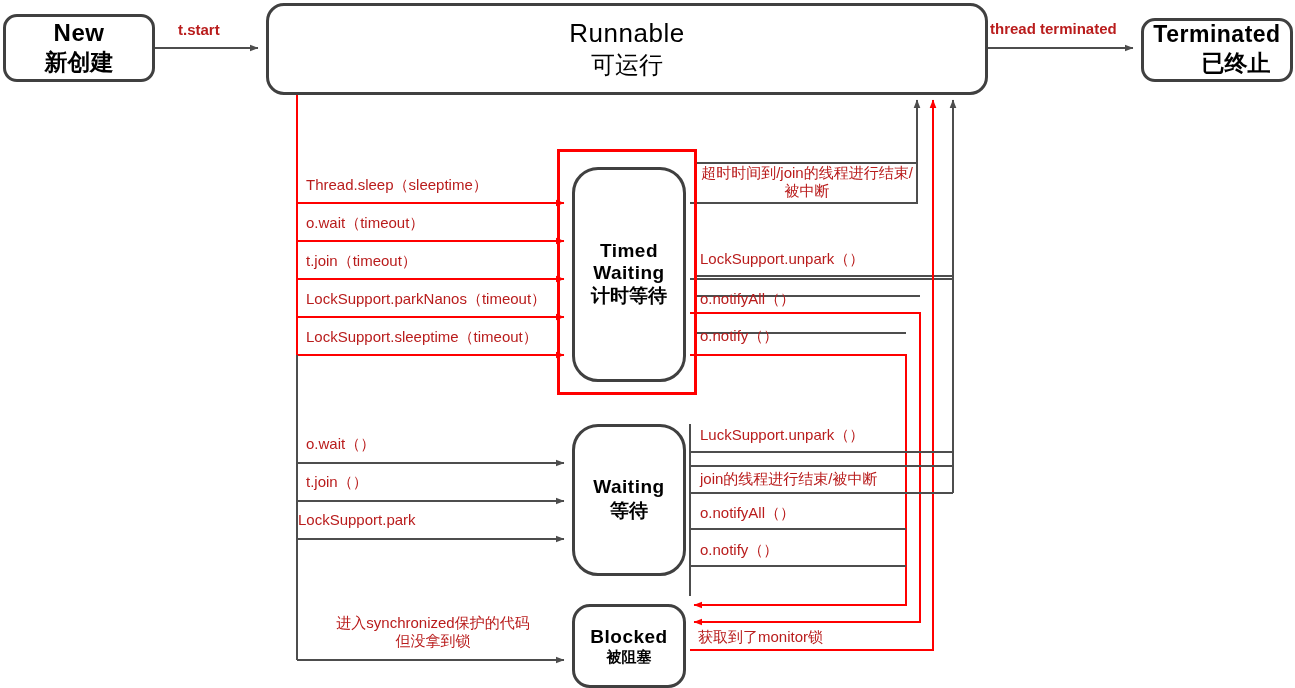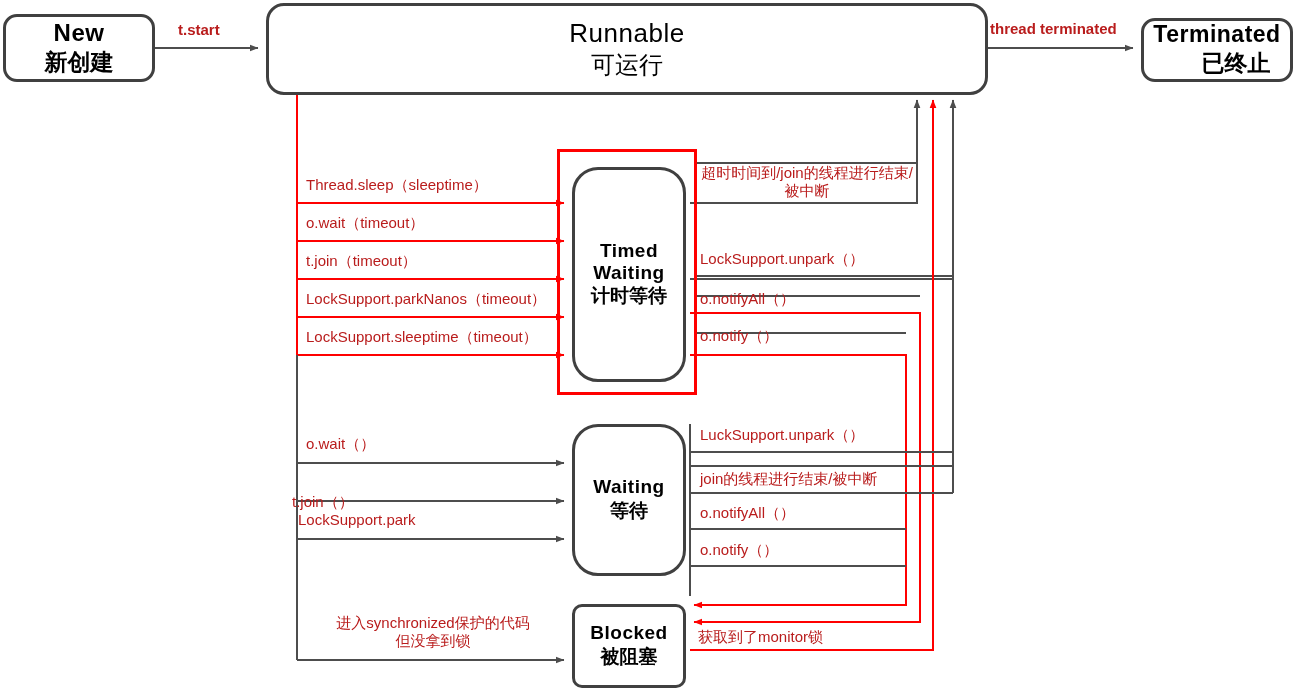--- a/index.html
+++ b/index.html
@@ -33,23 +33,23 @@
   #box-terminated .zh{font-size:23px;margin-left:38px;}
 
   #box-timed{left:572px;top:167px;width:114px;height:215px;border-radius:26px;}
   #box-timed .en{font-size:19px;line-height:1.14;}
   #box-timed .zh{font-size:19px;}
 
   #box-waiting{left:572px;top:424px;width:114px;height:152px;border-radius:26px;}
   #box-waiting .en{font-size:19px;}
   #box-waiting .zh{font-size:19px;}
 
-  #box-blocked{left:572px;top:604px;width:114px;height:84px;border-radius:10px;}
+  #box-blocked{left:572px;top:604px;width:114px;height:84px;border-radius:18px;}
   #box-blocked .en{font-size:19px;}
-  #box-blocked .zh{font-size:19px;}
+  #box-blocked .zh{font-size:15px;}
 
   
   #timed-highlight{
     position:absolute;left:557px;top:149px;width:140px;height:246px;
     border:3px solid #ff0000;box-sizing:border-box;z-index:5;background:transparent;
   }
 
   
   .lbl{
     position:absolute;color:#b91c1c;font-size:15px;white-space:nowrap;z-index:7;
@@ -160,21 +160,21 @@
   <div class="lbl" style="left:306px;top:252px;">t.join（timeout）</div>
   <div class="lbl" style="left:306px;top:290px;">LockSupport.parkNanos（timeout）</div>
   <div class="lbl" style="left:306px;top:328px;">LockSupport.sleeptime（timeout）</div>
 
   <div class="lbl ctr" style="left:700px;top:164px;width:214px;">超时时间到/join的线程进行结束/被中断</div>
   <div class="lbl" style="left:700px;top:250px;">LockSupport.unpark（）</div>
   <div class="lbl" style="left:700px;top:290px;">o.notifyAll（）</div>
   <div class="lbl" style="left:700px;top:327px;">o.notify（）</div>
 
   <div class="lbl" style="left:306px;top:435px;">o.wait（）</div>
-  <div class="lbl" style="left:292px;top:473px;margin-top:20px;">t.join（）</div>
+  <div class="lbl" style="left:306px;top:473px;">t.join（）</div>
   <div class="lbl" style="left:298px;top:511px;">LockSupport.park</div>
 
   <div class="lbl" style="left:700px;top:426px;">LuckSupport.unpark（）</div>
   <div class="lbl" style="left:700px;top:470px;">join的线程进行结束/被中断</div>
   <div class="lbl" style="left:700px;top:504px;">o.notifyAll（）</div>
   <div class="lbl" style="left:700px;top:541px;">o.notify（）</div>
 
   <div class="lbl ctr" style="left:306px;top:614px;width:254px;">
     <span>进入synchronized保护的代码</span><br>
     <span>但没拿到锁</span>

